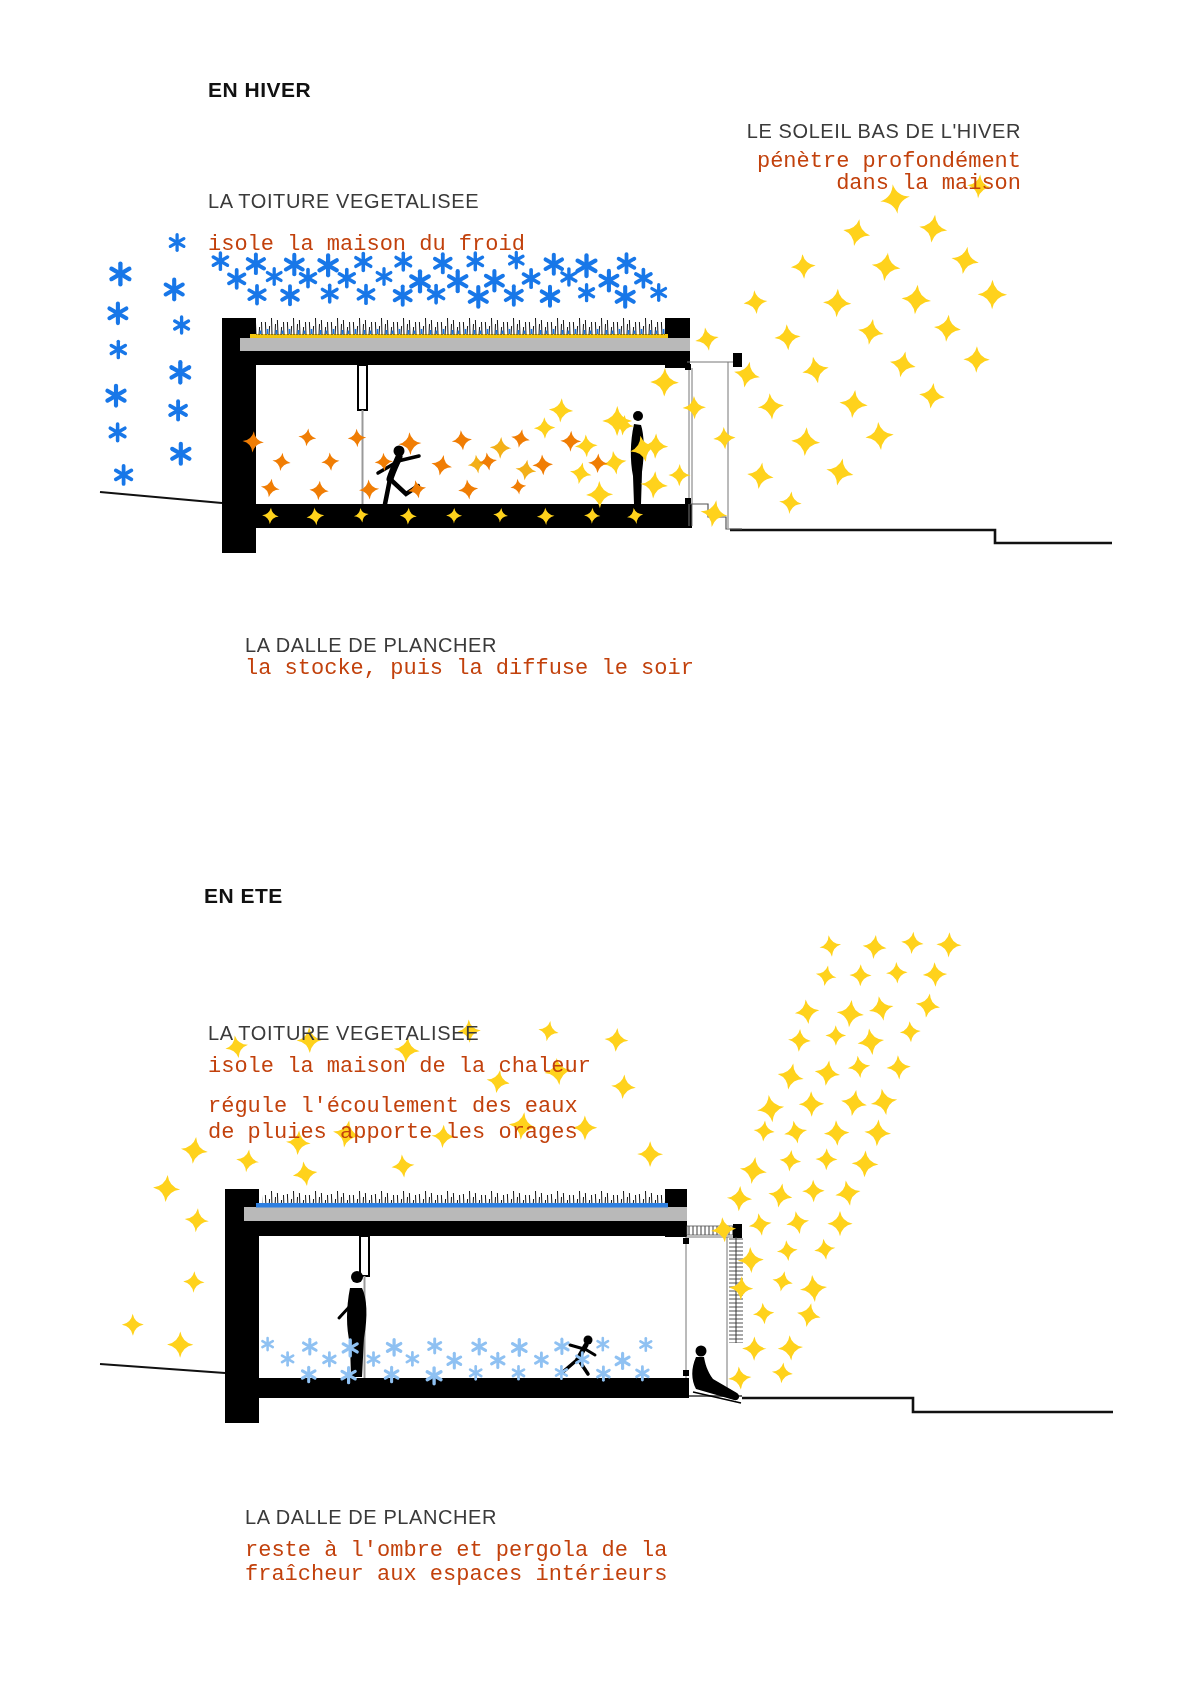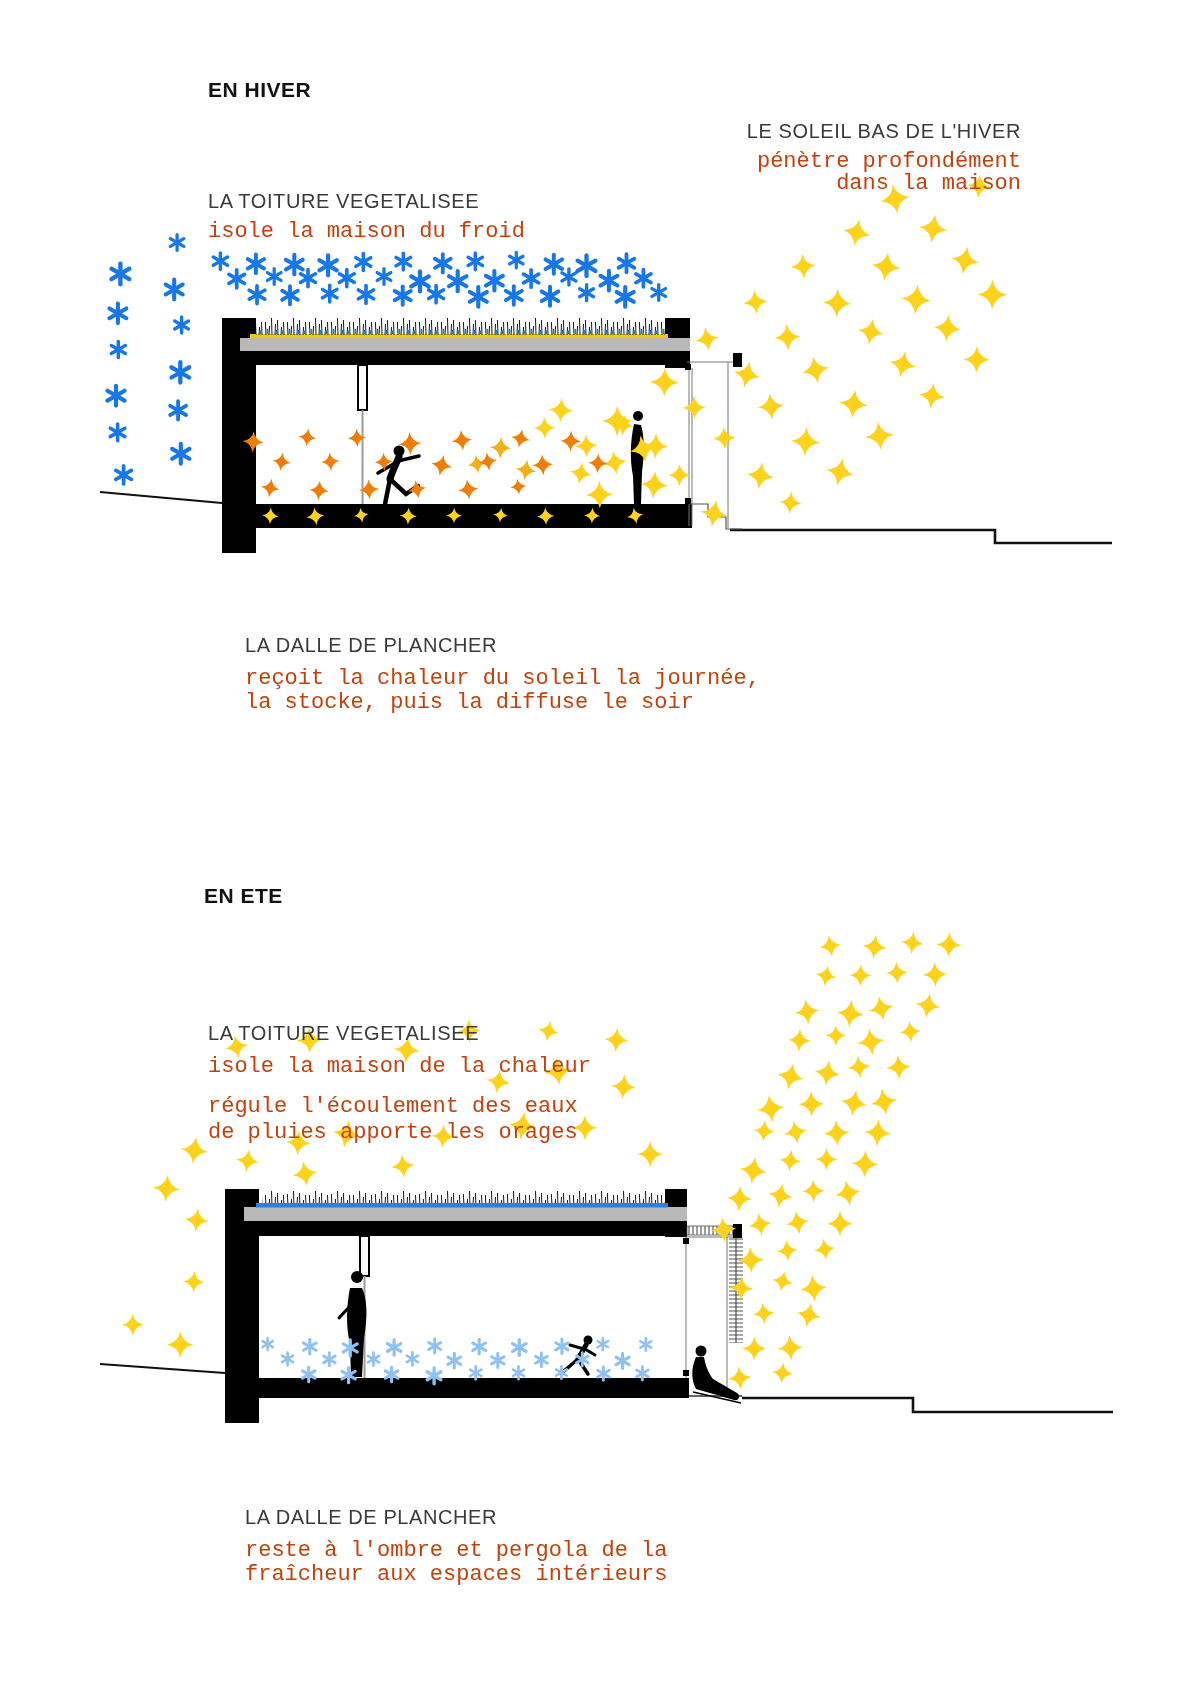--- a/index.html
+++ b/index.html
@@ -5,21 +5,21 @@
   html,body{margin:0;padding:0;background:#fff;}
   #page{position:relative;width:1148px;height:1696px;background:#ffffff;overflow:hidden;
         font-family:"Liberation Sans",sans-serif;}
   #diagram{position:absolute;left:0;top:0;}
   .label{position:absolute;}
   .season-title{font-size:21px;font-weight:700;letter-spacing:.5px;color:#111;}
   .head{font-size:20px;font-weight:400;letter-spacing:.6px;color:#3a3a3a;
         font-family:"Liberation Sans",sans-serif;margin-top:40px;}
   .body-line{font-family:Liberation Mono, monospace;font-size:22px;color:#c2410c;line-height:24px;}
   .right-align{text-align:right;}
-  .mt13{margin-top:7px;} .mt10{margin-top:10px;} .mt16{margin-top:16px;}
+  .mt13{margin-top:20px;} .mt10{margin-top:10px;} .mt16{margin-top:16px;}
   .mt8{margin-top:8px;} .mt2{margin-top:2px;} .mt0{margin-top:0;}
 </style>
 </head>
 <body>
 
 <div id="page">
 
 <svg id="diagram" width="1200" height="1696" viewBox="0 0 1200 1696" xmlns="http://www.w3.org/2000/svg">
   <defs>
     <pattern id="grassW" x="0" y="315" width="22" height="20" patternUnits="userSpaceOnUse">
@@ -717,21 +717,20 @@
 </div>
 
 <div class="label right-align" style="right:127px;top:80px;">
   <div class="head">LE SOLEIL BAS DE L'HIVER</div>
   <div class="body-line mt8" style="line-height:22px;">pénètre profondément</div>
   <div class="body-line mt0" style="line-height:22px;">dans la maison</div>
 </div>
 
 <div class="label" style="left:245px;top:594px;">
   <div class="head">LA DALLE DE PLANCHER</div>
-  <div class="body-line mt10">reçoit la chaleur du soleil la journée,</div>
   <div class="body-line mt0">la stocke, puis la diffuse le soir</div>
 </div>
 
 <div class="label season-title" style="left:204px;top:884px;">EN ETE</div>
 
 
 <div class="label" style="left:208px;top:982px;">
   <div class="head">LA TOITURE VEGETALISEE</div>
   <div class="body-line mt10">isole la maison de la chaleur</div>
   <div class="body-line mt16">régule l'écoulement des eaux</div>

